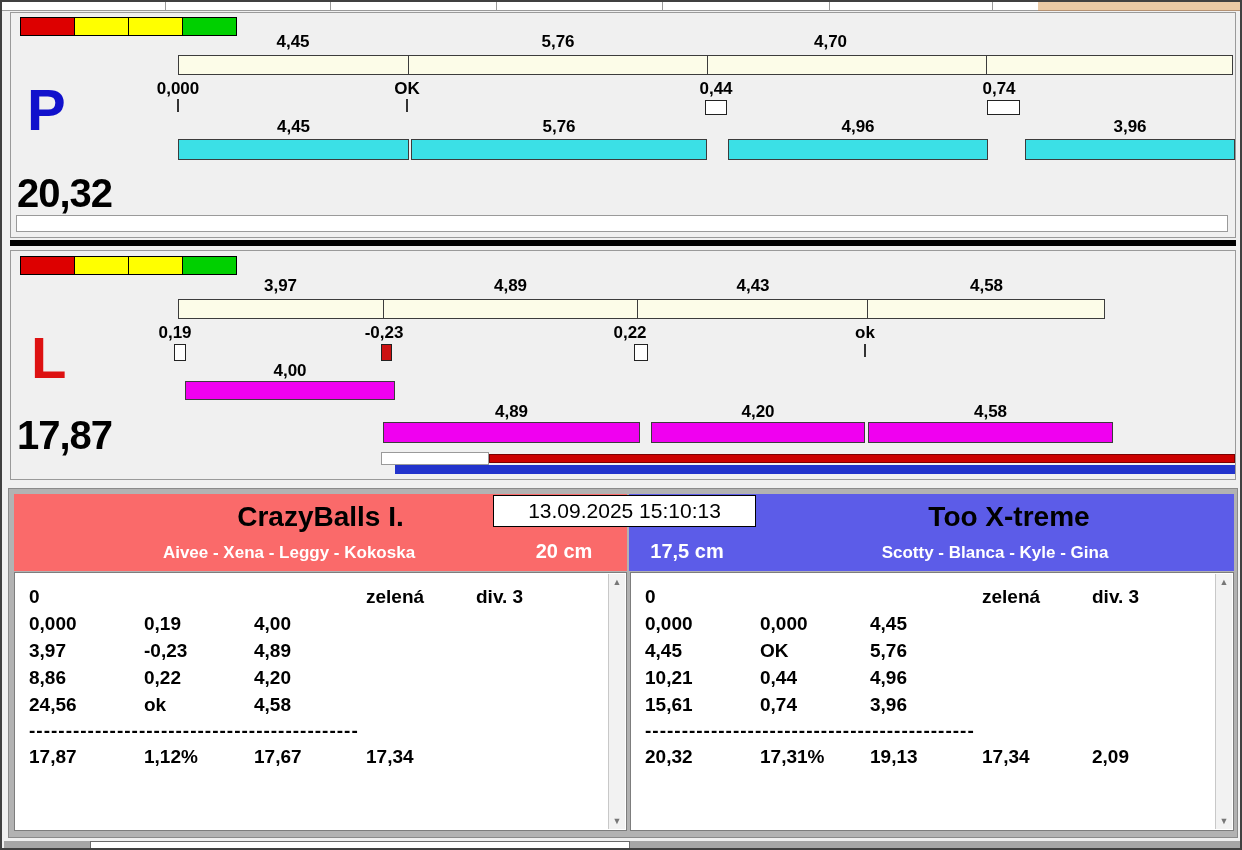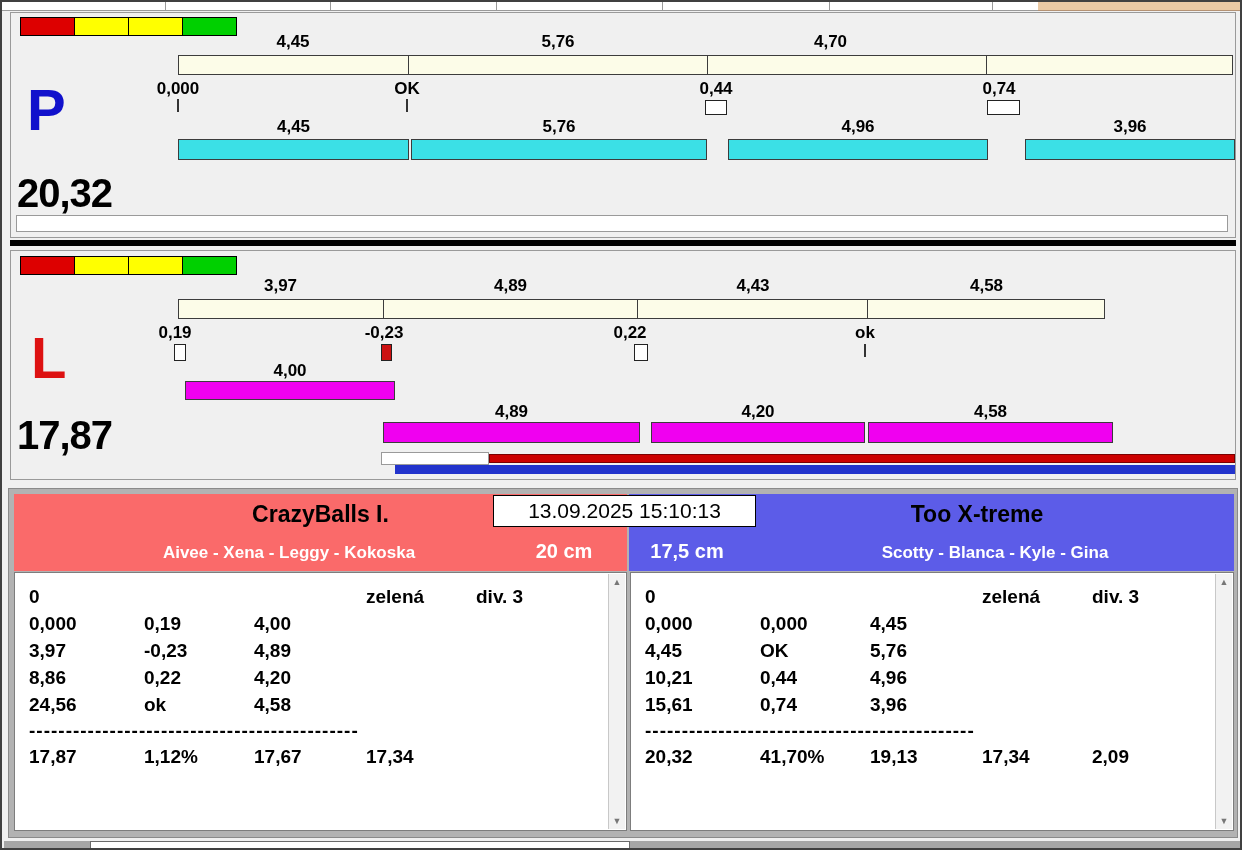--- a/index.html
+++ b/index.html
@@ -23,21 +23,21 @@
   .bar{position:absolute;height:21px;border:1px solid #3c3c3c;box-sizing:border-box;}
   .cyan{background:#3be0e6;}
   .mag{background:#f000f0;}
   .barlabel{position:absolute;font-weight:bold;font-size:17px;color:#000;text-align:center;}
   .total{position:absolute;font-size:40px;font-weight:bold;color:#000;line-height:1;letter-spacing:-1px;}
   .white-strip{position:absolute;background:#fff;border:1px solid #9a9a9a;box-sizing:border-box;}
   .divider{position:absolute;left:8px;top:238px;width:1226px;height:6px;background:#000;}
   .stripe{position:absolute;}
   .bottom{position:absolute;left:6px;top:486px;width:1230px;height:350px;background:#b2b2b2;border:1px solid #8a8a8a;box-sizing:border-box;}
   .hdr{position:absolute;top:5px;height:77px;}
-  .hdr-title{position:absolute;top:7px;font-size:23px;font-weight:bold;color:#000;text-align:center;white-space:nowrap;}
+  .hdr-title{position:absolute;top:7px;font-size:28px;font-weight:bold;color:#000;text-align:center;white-space:nowrap;}
   .hdr-sub{position:absolute;top:49px;font-size:17px;font-weight:bold;color:#fff;text-align:center;white-space:nowrap;}
   .dist{position:absolute;top:46px;font-size:20px;font-weight:bold;color:#fff;text-align:center;white-space:nowrap;}
   .datebox{position:absolute;left:484px;top:6px;width:263px;height:32px;background:#fff;border:1px solid #000;box-sizing:border-box;font-size:21px;color:#000;text-align:center;line-height:30px;white-space:nowrap;}
   .tablepanel{position:absolute;top:83px;height:259px;background:#fff;border:1px solid #7d7d7d;box-sizing:border-box;}
   .tbody{position:absolute;left:14px;top:10px;right:22px;}
   .trow{display:flex;height:27px;align-items:center;}
   .trow span{font-weight:bold;font-size:19px;color:#000;white-space:nowrap;}
   .c1{width:115px;}.c2{width:110px;}.c3{width:112px;}.c4{width:110px;}.c5{flex:1;}
   .tsep{height:25px;font-weight:bold;font-size:19px;color:#000;white-space:nowrap;overflow:hidden;line-height:25px;letter-spacing:1px;}
   .scrollbar{position:absolute;top:1px;right:1px;bottom:1px;width:17px;background:#f2f2f2;border-left:1px solid #c8c8c8;box-sizing:border-box;}
@@ -167,21 +167,21 @@
   <div class="bottom">
 
     <div class="hdr" style="left:5px;width:613px;background:#fa6a6a">
       <div class="hdr-title" style="left:0;width:613px">CrazyBalls I.</div>
       <div class="hdr-sub" style="left:35px;width:480px">Aivee - Xena - Leggy - Kokoska</div>
       <div class="dist" style="left:500px;width:100px">20 cm</div>
     </div>
 
     <div class="hdr" style="left:620px;width:605px;background:#5c5ce8">
       <div class="dist" style="left:8px;width:100px">17,5 cm</div>
-      <div class="hdr-title" style="left:148px;width:400px">Too X-treme</div>
+      <div class="hdr-title" style="left:180px;width:400px">Too X-treme</div>
       <div class="hdr-sub" style="left:166px;width:400px">Scotty - Blanca - Kyle - Gina</div>
     </div>
 
     <div class="datebox">13.09.2025 15:10:13</div>
 
     <div class="tablepanel" style="left:5px;width:613px">
       <div class="tbody">
         <div class="trow">
           <span class="c1">0</span>
           <span class="c2"></span>
@@ -265,21 +265,21 @@
         <div class="trow">
           <span class="c1">15,61</span>
           <span class="c2">0,74</span>
           <span class="c3">3,96</span>
           <span class="c4"></span>
           <span class="c5"></span>
         </div>
         <div class="tsep">---------------------------------------------</div>
         <div class="trow">
           <span class="c1">20,32</span>
-          <span class="c2">41,70%</span>
+          <span class="c2">17,31%</span>
           <span class="c3">19,13</span>
           <span class="c4">17,34</span>
           <span class="c5">2,09</span>
         </div>
       </div>
       <div class="scrollbar">
         <div class="sb-arrow sb-up">▲</div>
         <div class="sb-arrow sb-down">▼</div>
       </div>
     </div>

